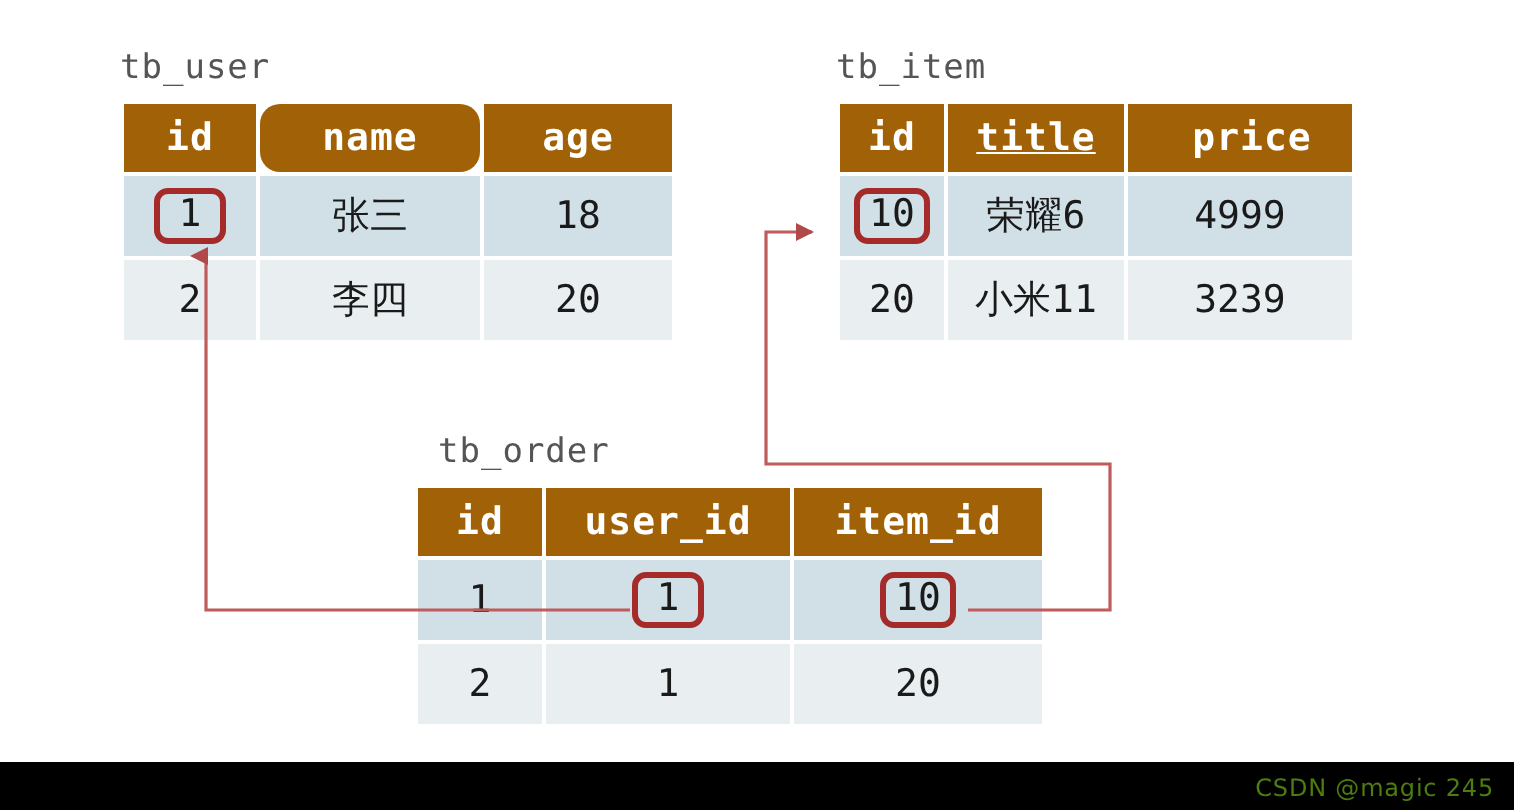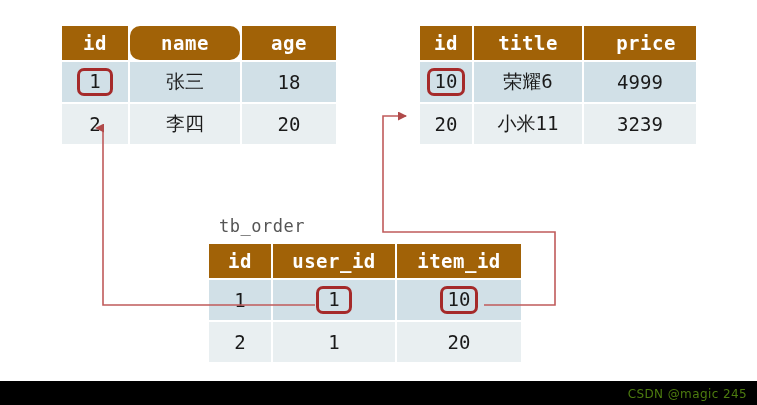--- a/index.html
+++ b/index.html
@@ -100,20 +100,21 @@
     z-index: 11;
     white-space: nowrap;
   }
 </style>
 </head>
 <body>
 
 <div id="canvas">
 
   <div class="table-block" style="left:60px; top:24px;">
+    <div class="table-caption">tb_user</div>
     <table class="db">
       <thead>
         <tr>
           <th style="width:66px;">id</th>
           <th style="width:110px;border-radius:10px;">name</th>
           <th style="width:94px;">age</th>
         </tr>
       </thead>
       <tbody>
         <tr class="row-a">
@@ -126,25 +127,26 @@
         <tr class="row-b">
           <td>2</td>
           <td>李四</td>
           <td>20</td>
         </tr>
       </tbody>
     </table>
   </div>
 
   <div class="table-block" style="left:418px; top:24px;">
+    <div class="table-caption">tb_item</div>
     <table class="db">
       <thead>
         <tr>
           <th style="width:52px;">id</th>
-          <th style="width:108px;">title</th>
+          <th style="width:88px;text-decoration:underline;">title</th>
           <th style="width:100px;padding-left:12px;">price</th>
         </tr>
       </thead>
       <tbody>
         <tr class="row-a">
           <td>
             <span class="hl" style="padding:1px 5px 2px 5px;">10</span>
           </td>
           <td>荣耀6</td>
           <td>4999</td>

